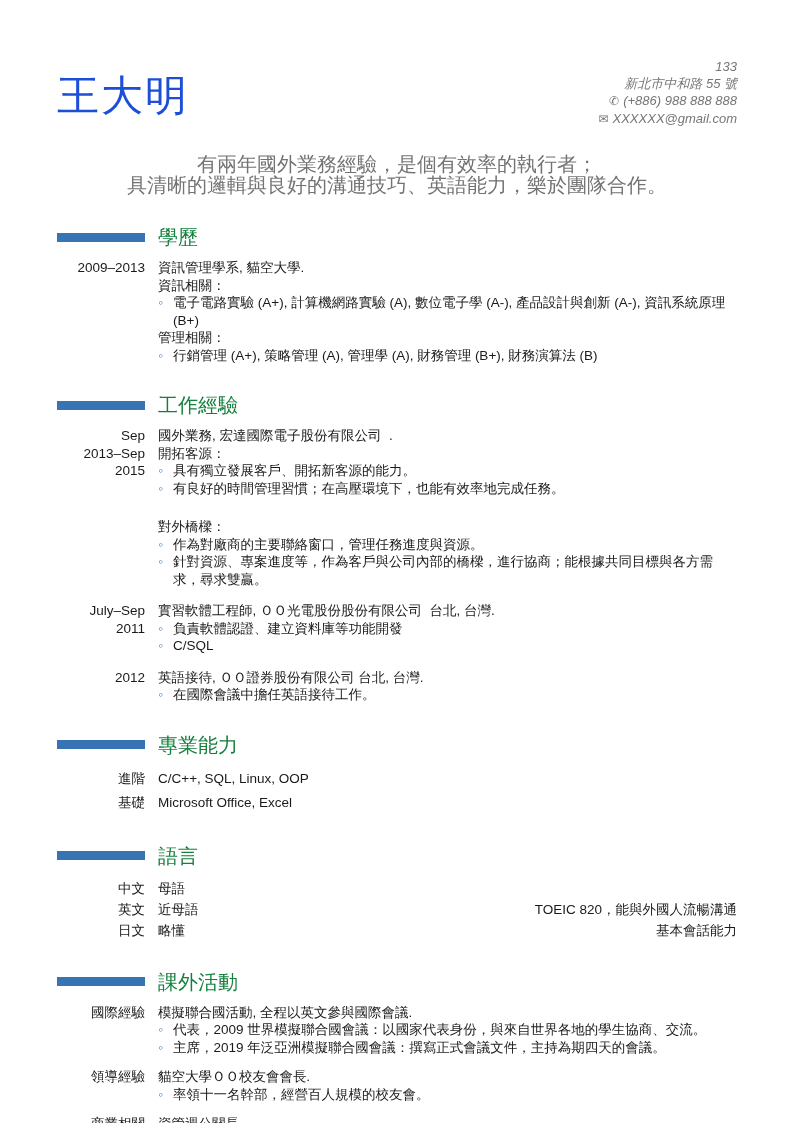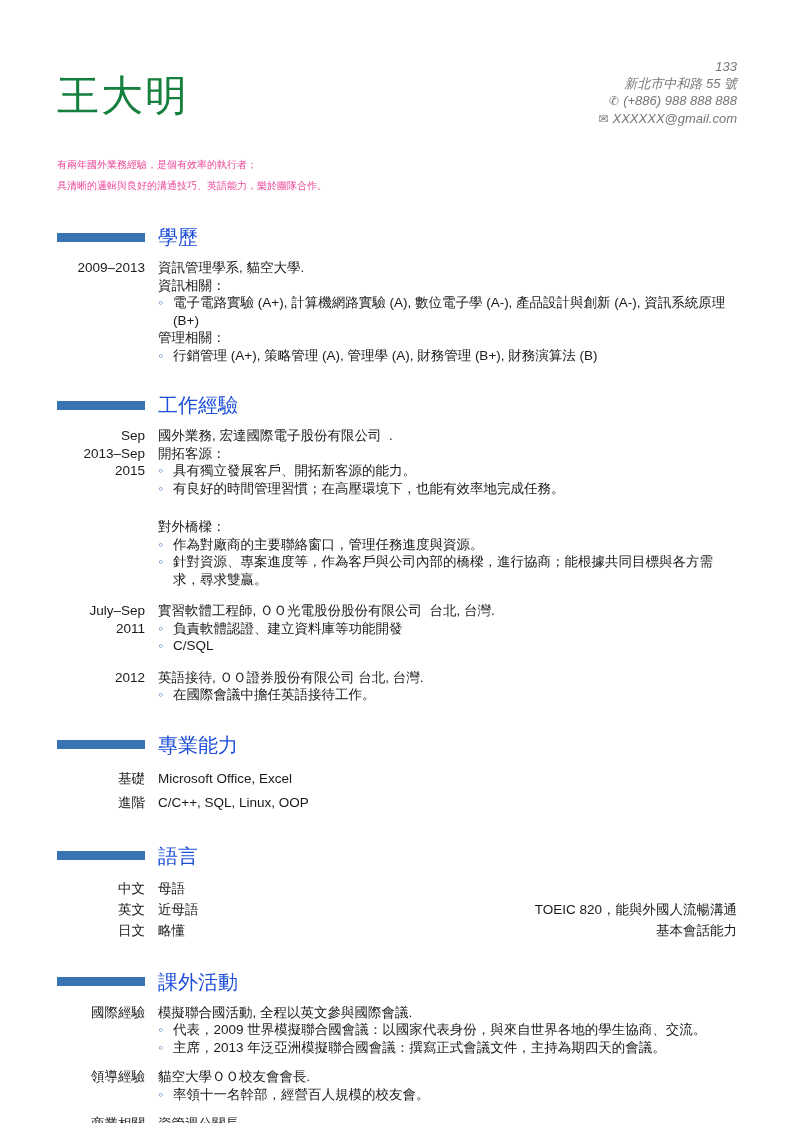--- a/index.html
+++ b/index.html
@@ -4,30 +4,30 @@
 <style>
   * { margin:0; padding:0; box-sizing:border-box; }
   html,body { background:#ffffff; }
   .page {
     width:794px; height:1123px; margin:0 auto; background:#ffffff;
     font-family:"Liberation Sans", sans-serif; color:#1a1a1a;
     padding:58px 57px 40px 57px; overflow:hidden; position:relative;
   }
   
   .header { display:flex; justify-content:space-between; align-items:flex-start; }
-  .name { font-size:42px; line-height:1.15; color:#15803d; letter-spacing:2px; margin-top:14px; font-weight:500; }
+  .name { font-size:42px; line-height:1.15; color:#1d4ed8; letter-spacing:2px; margin-top:14px; font-weight:500; }
   .contact { text-align:right; font-style:italic; color:#767676; font-size:13px; line-height:17px; }
   .contact .icon { font-style:normal; font-size:12px; margin-right:4px; color:#767676; }
   
-  .quote { text-align:left; color:#ec4899; font-size:10px; line-height:21px; margin-top:26px; }
+  .quote { text-align:center; color:#737373; font-size:20px; line-height:21px; margin-top:26px; }
   
   .section { margin-top:30px; }
   .section-header { display:flex; align-items:center; margin-bottom:11px; }
   .section-bar { width:88px; height:9px; background:#3873b3; flex-shrink:0; }
-  .section-title { color:#1d4ed8; font-size:20px; margin-left:13px; line-height:22px; }
+  .section-title { color:#15803d; font-size:20px; margin-left:13px; line-height:22px; }
   
   .entry { display:flex; margin-top:10px; font-size:13.5px; line-height:17.5px; }
   .hint { width:88px; flex-shrink:0; text-align:right; }
   .hint div { line-height:17.5px; }
   .body { flex:1; margin-left:13px; }
   .entry-title { line-height:17.5px; }
   .group { margin-top:21px; }
   .group-label { line-height:17.5px; }
   .bullet { display:flex; }
   .bullet-dot { width:15px; color:#3873b3; flex-shrink:0; }
@@ -164,26 +164,26 @@
       </div>
     </div>
   </div>
 
   <div class="section">
     <div class="section-header">
       <div class="section-bar"></div>
       <div class="section-title">專業能力</div>
     </div>
     <div class="row">
+      <div class="hint">進階</div>
+      <div class="value">C/C++, SQL, Linux, OOP</div>
+    </div>
+    <div class="row">
       <div class="hint">基礎</div>
       <div class="value">Microsoft Office, Excel</div>
-    </div>
-    <div class="row">
-      <div class="hint">進階</div>
-      <div class="value">C/C++, SQL, Linux, OOP</div>
     </div>
   </div>
 
   <div class="section">
     <div class="section-header">
       <div class="section-bar"></div>
       <div class="section-title">語言</div>
     </div>
     <div class="row lang-row">
       <div class="hint">中文</div>
@@ -212,21 +212,21 @@
     <div class="entry">
       <div class="hint">國際經驗</div>
       <div class="body">
         <div class="entry-title">模擬聯合國活動, 全程以英文參與國際會議.</div>
         <div class="bullet">
           <span class="bullet-dot">◦</span>
           <span class="bullet-text">代表，2009 世界模擬聯合國會議：以國家代表身份，與來自世界各地的學生協商、交流。</span>
         </div>
         <div class="bullet">
           <span class="bullet-dot">◦</span>
-          <span class="bullet-text">主席，2013 年泛亞洲模擬聯合國會議：撰寫正式會議文件，主持為期四天的會議。</span>
+          <span class="bullet-text">主席，2019 年泛亞洲模擬聯合國會議：撰寫正式會議文件，主持為期四天的會議。</span>
         </div>
       </div>
     </div>
 
     <div class="entry" style="margin-top:12px;font-family:Liberation Serif, serif;">
       <div class="hint">領導經驗</div>
       <div class="body">
         <div class="entry-title">貓空大學ＯＯ校友會會長.</div>
         <div class="bullet">
           <span class="bullet-dot">◦</span>

